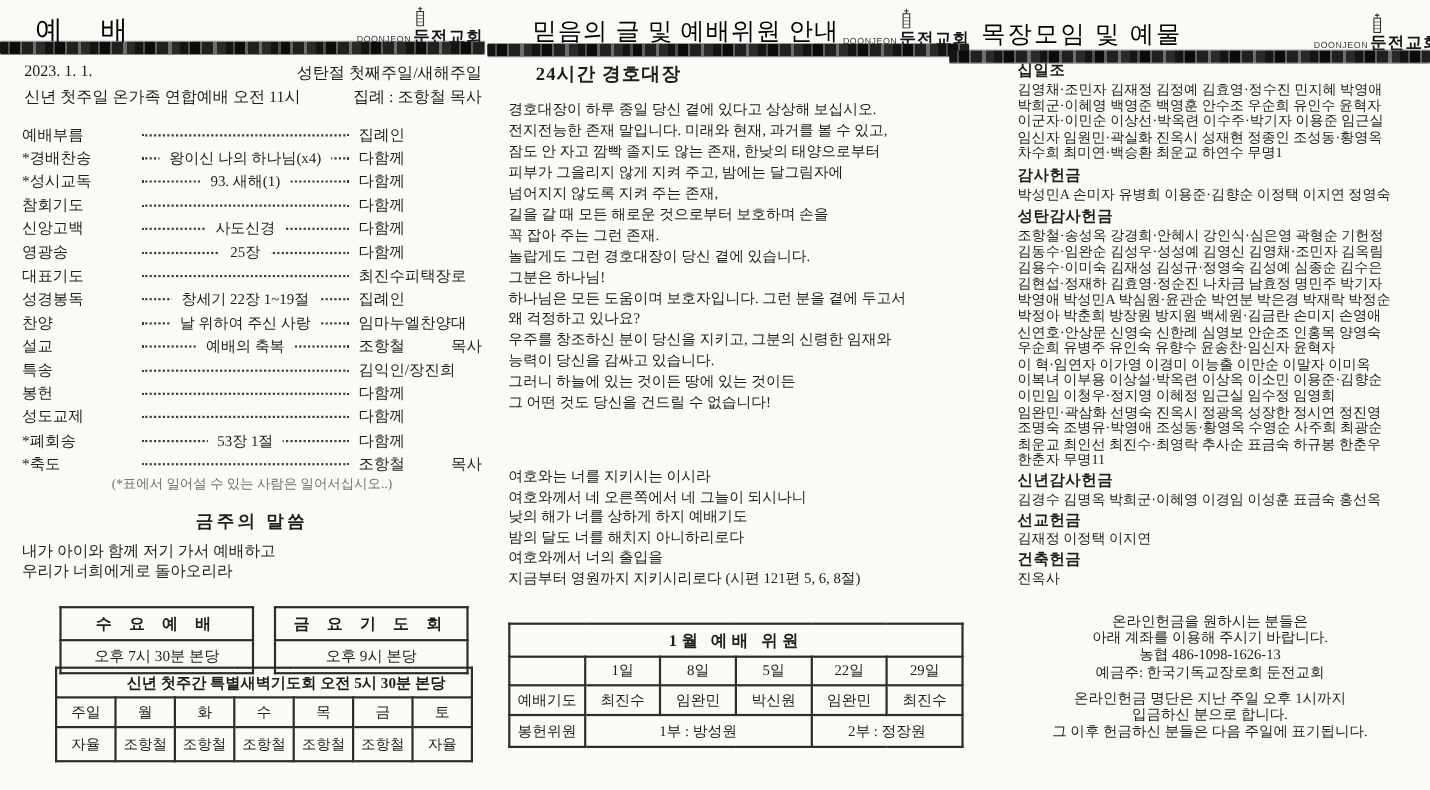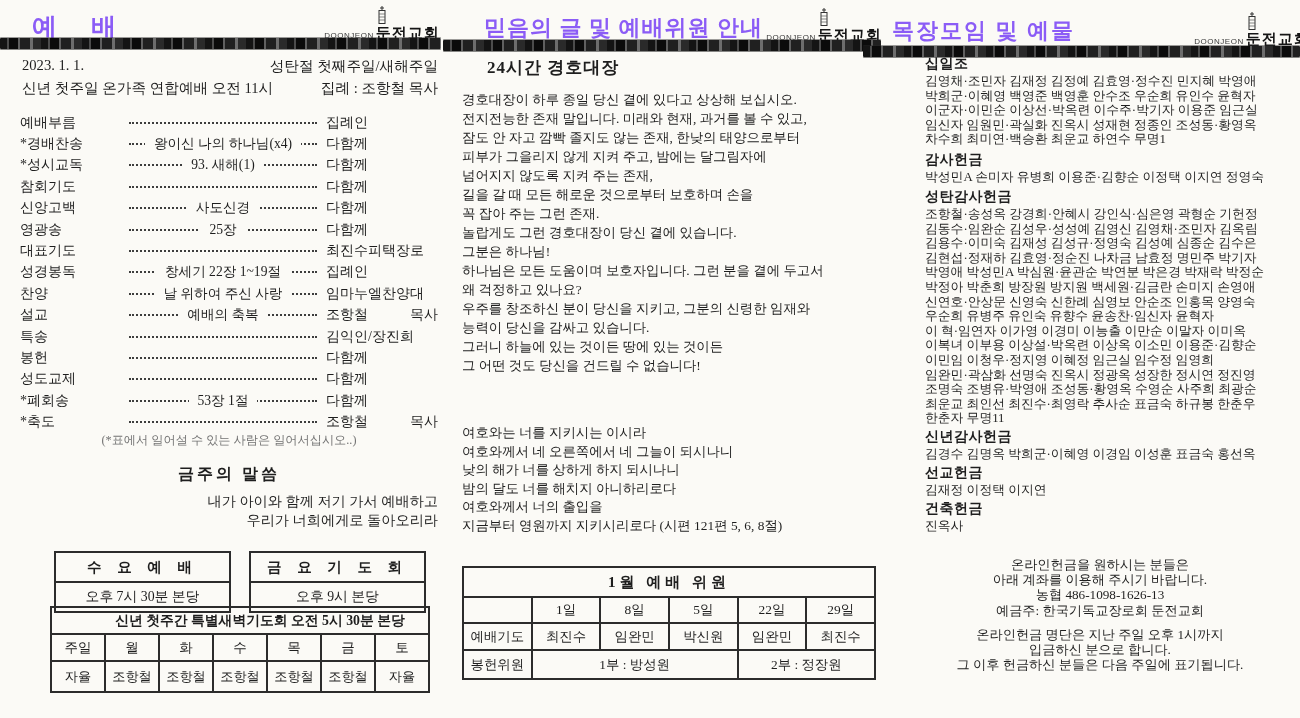--- a/index.html
+++ b/index.html
@@ -2,21 +2,21 @@
 <html><head>
 <meta charset="utf-8">
 <style>
   html,body{margin:0;padding:0;}
   body{
     width:1300px;height:718px;position:relative;overflow:hidden;
     background:#fbfaf6;color:#1e1e1e;
     font-family:"Liberation Serif","DejaVu Serif",serif;
   }
   
-  .h-title{position:absolute;font-weight:bold;color:#8b5cf6;white-space:nowrap;}
+  .h-title{position:absolute;font-weight:normal;color:#000000;white-space:nowrap;}
   .h-title.t1{left:32px;top:10px;font-size:25px;letter-spacing:14px;}
   .h-title.t2{left:484px;top:13px;font-size:22px;letter-spacing:1px;}
   .h-title.t3{left:892px;top:16px;font-size:22px;letter-spacing:2px;}
   .band{position:absolute;height:11px;border-radius:1px;
     background:
       repeating-linear-gradient(90deg,#141414 0 7px,#4c4c4c 7px 9px,#0b0b0b 9px 18px,#606060 18px 20px,#202020 20px 30px,#6d6d6d 30px 33px,#2a2a2a 33px 41px);
     box-shadow:0 1px 0 rgba(40,40,40,.55), 0 -1px 0 rgba(40,40,40,.45);
   }
   .band.b1{left:0;top:38px;width:441px;}
   .band.b2{left:443px;top:40px;width:438px;}
@@ -36,21 +36,21 @@
   .worship{position:absolute;left:20px;top:112px;width:418px;font-size:14px;}
   .w-row{display:flex;align-items:center;height:21.4px;}
   .w-item{width:100px;text-align:justify;text-align-last:justify;white-space:nowrap;}
   .w-leader{flex:1;margin:0 7px;position:relative;text-align:center;}
   .w-leader::before{content:"";position:absolute;left:2px;right:2px;top:50%;border-top:2px dotted #3d3d3d;transform:translateY(-50%);}
   .w-center{position:relative;display:inline-block;background:#fbfaf6;padding:0 9px;z-index:1;font-size:13.6px;white-space:nowrap;}
   .w-center:empty{display:none;}
   .w-who{width:112px;text-align:justify;text-align-last:justify;white-space:nowrap;}
   .stand-note{position:absolute;left:20px;top:432px;width:418px;text-align:center;font-size:12.2px;color:#737373;}
   .week-title{position:absolute;left:20px;top:464px;width:418px;text-align:center;font-weight:bold;font-size:16px;letter-spacing:3px;}
-  .week-verse{position:absolute;left:20px;top:492px;width:418px;text-align:right;font-size:14.2px;line-height:19px;}
+  .week-verse{position:absolute;left:20px;top:492px;width:418px;text-align:left;font-size:14.2px;line-height:19px;}
   
   table{border-collapse:collapse;border-radius:11px;}
   td{border:2px solid #2c2c2c;text-align:center;vertical-align:middle;font-size:13.8px;padding:0 2px;white-space:nowrap;}
   .mini-tbl{position:absolute;top:551px;width:177px;table-layout:fixed;}
   .mini-tbl.wed{left:54px;}
   .mini-tbl.fri{left:249px;}
   .mini-tbl td{height:28px;}
   .mini-head{font-weight:bold;letter-spacing:6px;font-size:14.5px;}
   .dawn-tbl{position:absolute;left:50px;top:606px;width:380px;table-layout:fixed;}
   .dawn-tbl .dawn-head{height:25px;font-weight:bold;font-size:13.8px;padding-left:42px;}
@@ -278,21 +278,21 @@
     <div>하나님은 모든 도움이며 보호자입니다. 그런 분을 곁에 두고서</div>
     <div>왜 걱정하고 있나요?</div>
     <div>우주를 창조하신 분이 당신을 지키고, 그분의 신령한 임재와</div>
     <div>능력이 당신을 감싸고 있습니다.</div>
     <div>그러니 하늘에 있는 것이든 땅에 있는 것이든</div>
     <div>그 어떤 것도 당신을 건드릴 수 없습니다!</div>
   </div>
 <div class="verse">
     <div>여호와는 너를 지키시는 이시라</div>
     <div>여호와께서 네 오른쪽에서 네 그늘이 되시나니</div>
-    <div>낮의 해가 너를 상하게 하지 되시나니</div>
+    <div>낮의 해가 너를 상하게 하지 예배기도</div>
     <div>밤의 달도 너를 해치지 아니하리로다</div>
     <div>여호와께서 너의 출입을</div>
     <div>지금부터 영원까지 지키시리로다 (시편 121편 5, 6, 8절)</div>
   </div>
 
 <table class="comm-tbl">
   <tbody>
       <tr>
         <td class="title" colspan="6">1월 예배 위원</td>
       </tr>

